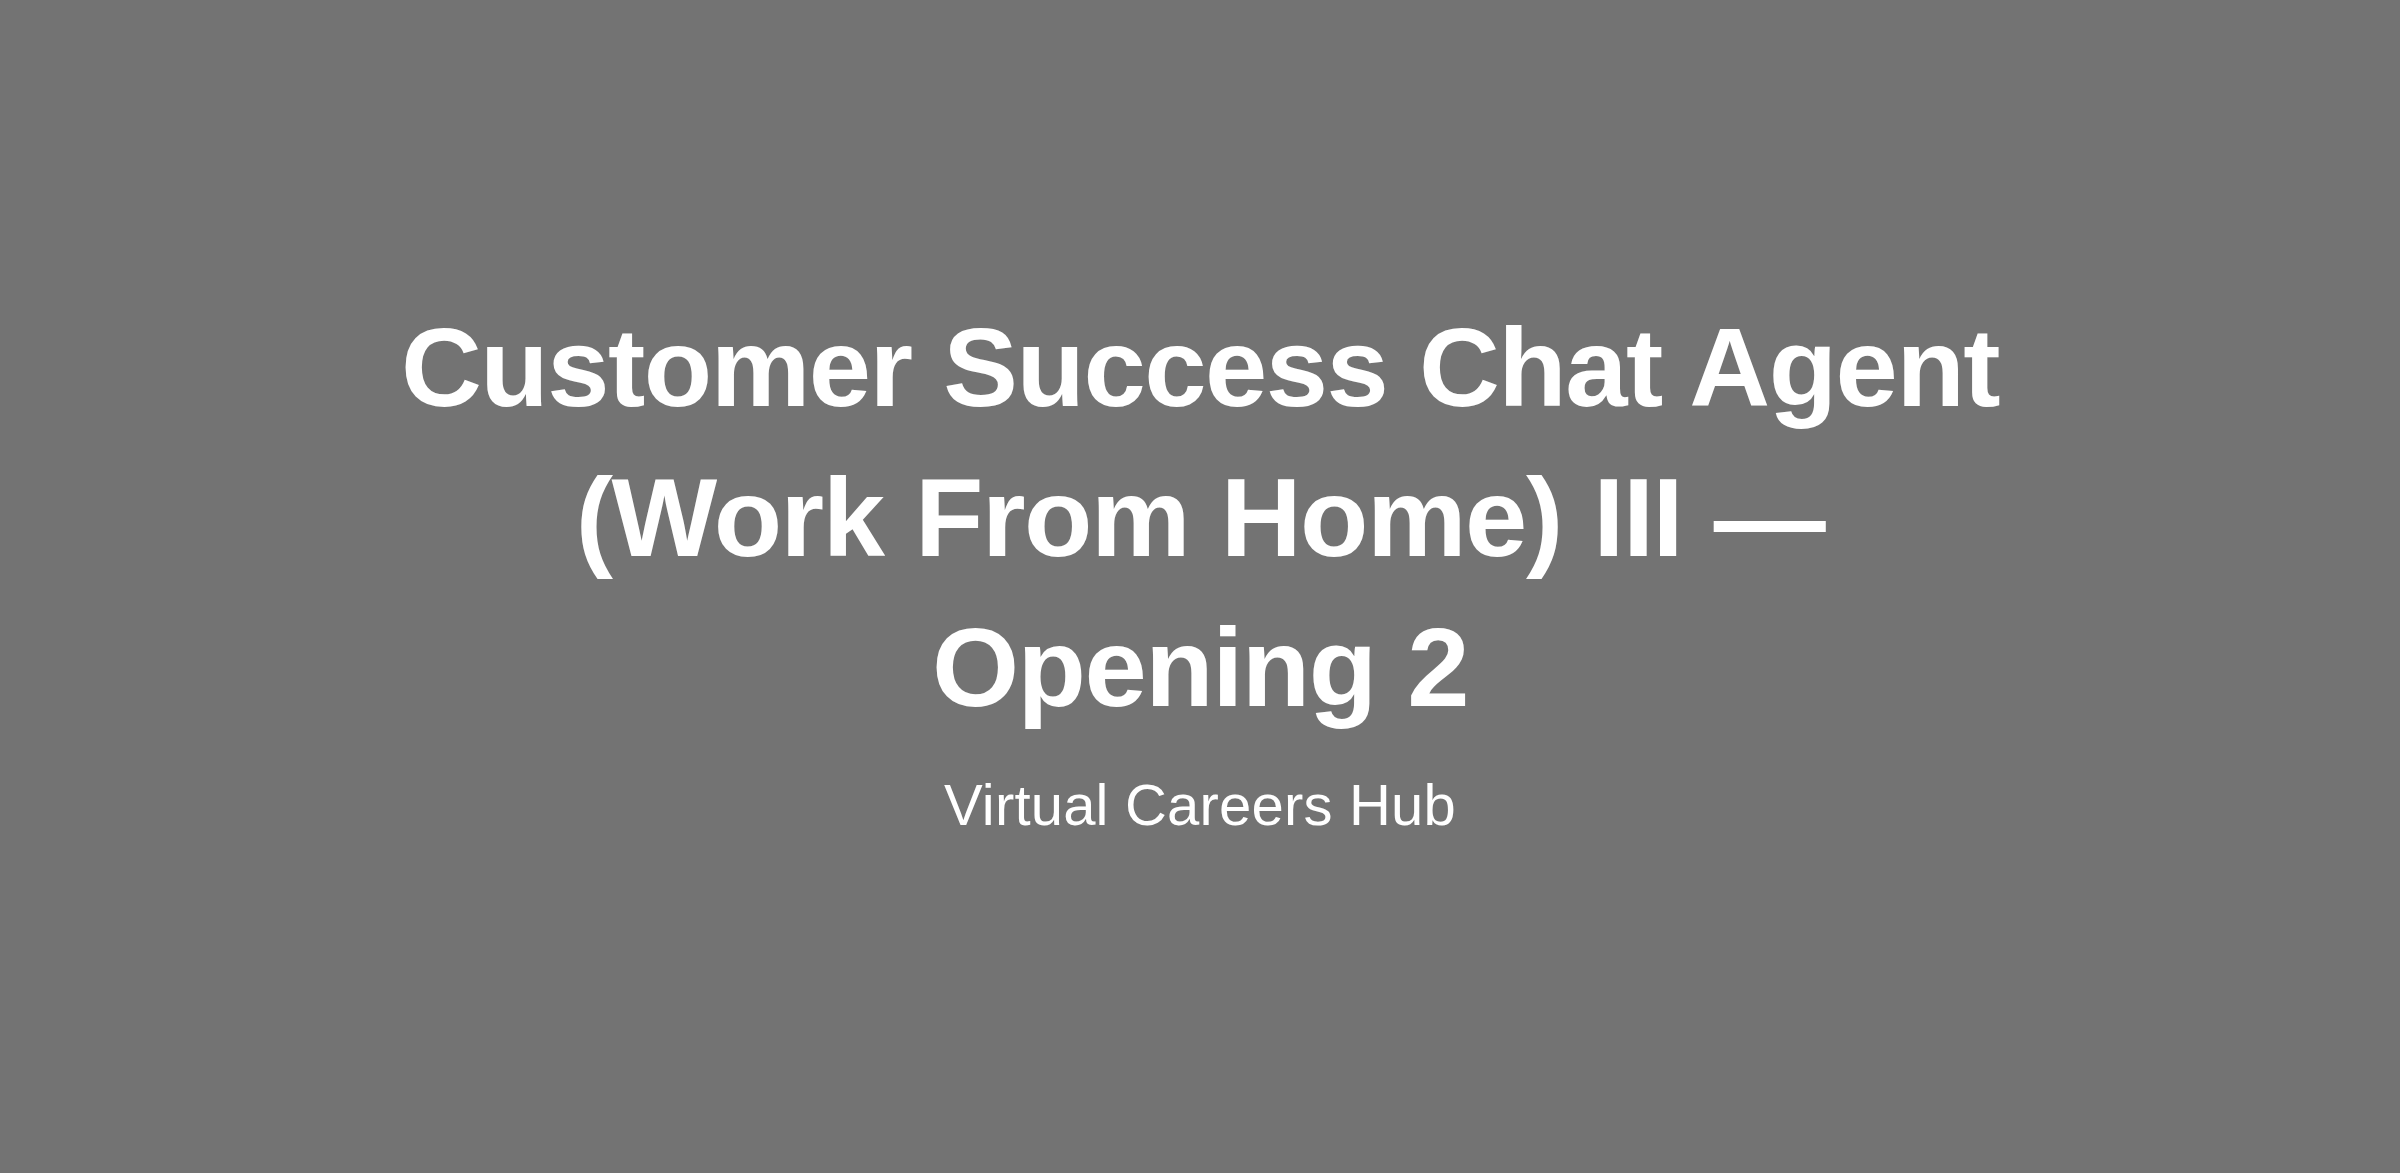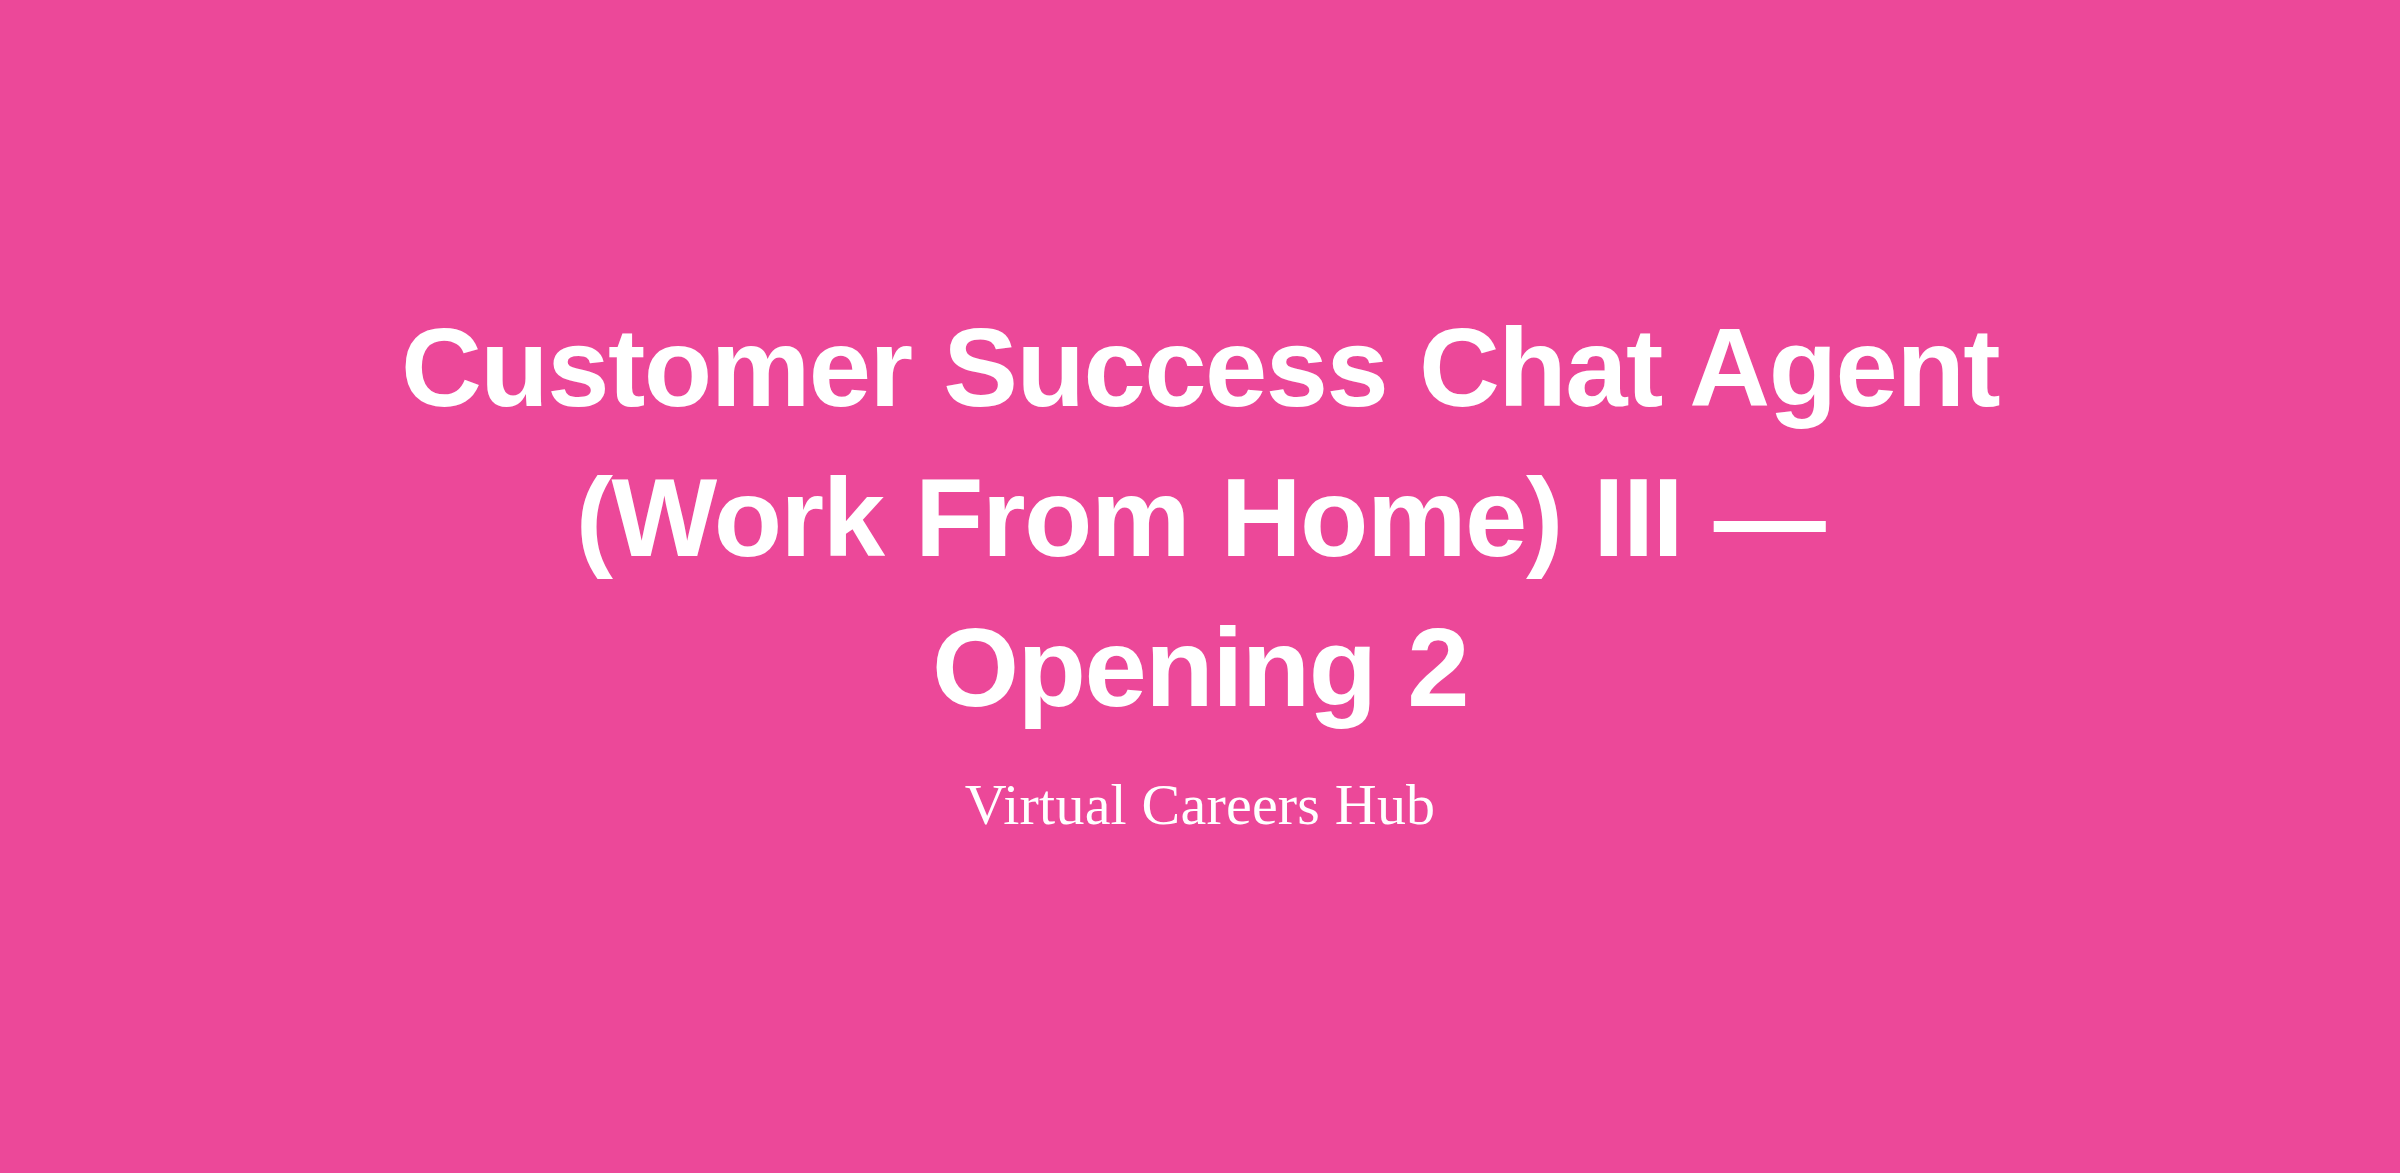--- a/index.html
+++ b/index.html
@@ -50,28 +50,27 @@
 
   #org-subtitle {
     margin: 0;
     margin-top: 26px;
     text-align: right;
     color: #ffffff;
     font-size: 58px;
     line-height: 72px;
     font-weight: 400;
     letter-spacing: 0.2px;
-    font-family: Liberation Serif, serif;
     -webkit-font-smoothing: antialiased;
   }
 </style>
 </head>
 <body>
 
-<div id="card" style="background: #ec4899;">
+<div id="card" style="background: #737373;">
 
   <div id="text-block">
 
     <h1 id="job-title">Customer Success Chat Agent (Work From Home) III — Opening 2</h1>
 
     <p id="org-subtitle">Virtual Careers Hub</p>
 
   </div>
 
 </div>

